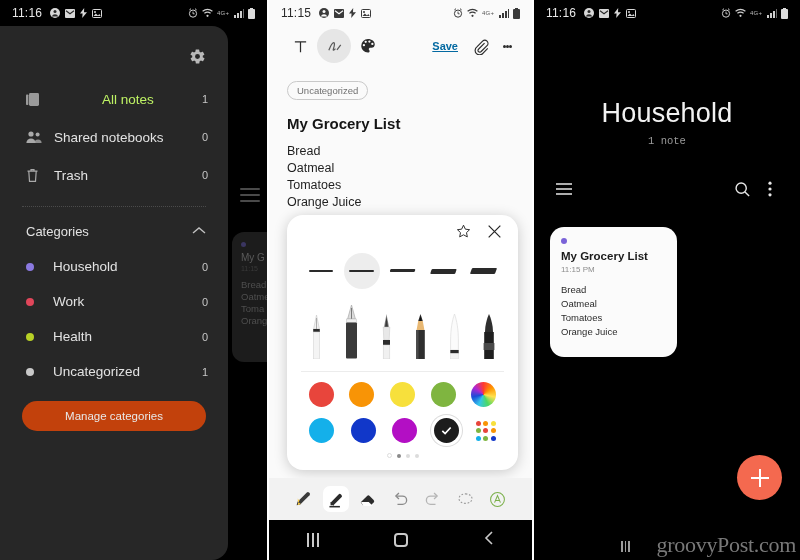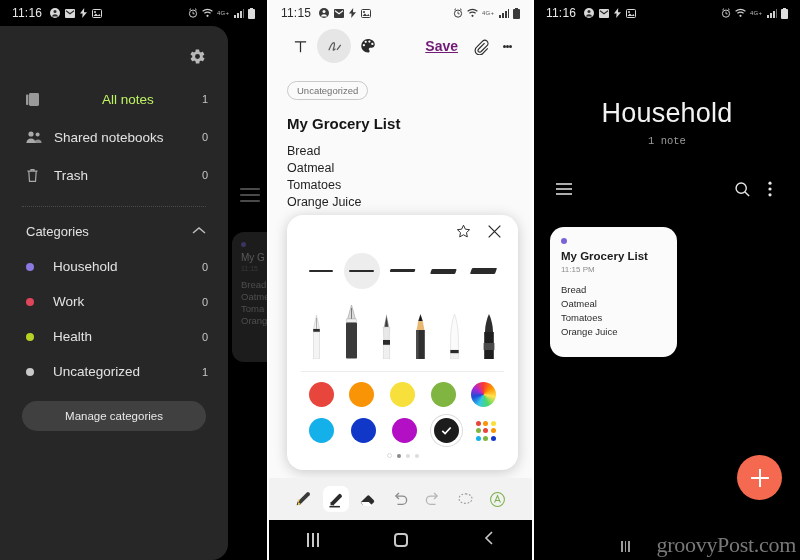--- a/index.html
+++ b/index.html
@@ -72,32 +72,32 @@
   .cat-item {
     display:flex; align-items:center; height:35px; padding:0 20px 0 26px;
     color:#e2e2e2; font-size:13.5px;
   }
   .cdot { width:8px; height:8px; border-radius:50%; margin-right:19px; }
   .cat-item .clabel{flex:1}
   .cat-item .ccount{font-size:11px;color:#c6c6c6}
 
   .manage-btn {
     margin:12px 22px 0 22px; height:30px; border-radius:15px;
-    background:#404040; color:#e8e8e8; font-size:11.5px;
+    background:#c2410c; color:#e8e8e8; font-size:11.5px;
     display:flex; align-items:center; justify-content:center;
   }
 
   
   .edit-toolbar {
     height:40px; display:flex; align-items:center; padding:0 14px; gap:0px;
     background:#fafafa; color:#2b2b2b;
   }
   .tb-btn { width:34px;height:34px;border-radius:50%;display:flex;align-items:center;justify-content:center; }
   .tb-btn.sel { background:#e6e6e6; }
-  .tb-save { margin-left:auto; font-size:14px; font-weight:bold; color:#701a75; padding:0 8px;text-decoration:underline; }
+  .tb-save { margin-left:auto; font-size:11px; font-weight:bold; color:#0369a1; padding:0 8px;text-decoration:underline; }
   .tb-clip { width:30px;height:30px;display:flex;align-items:center;justify-content:center; }
   .tb-kebab { width:22px;height:30px;display:flex;align-items:center;justify-content:center; }
   .kdot{width:3px;height:3px;border-radius:50%;background:#2b2b2b;margin:1.2px 0;}
 
   .note-body { padding:14px 18px 0 18px; background:#fafafa; }
   .tagpill {
     display:inline-block; border:1px solid #c9c9c9; border-radius:11px;
     padding:3px 9px; font-size:9.5px; color:#6f6f6f;
   }
   .note-title{ margin-top:15px; font-size:15px; font-weight:bold; color:#151515;}

